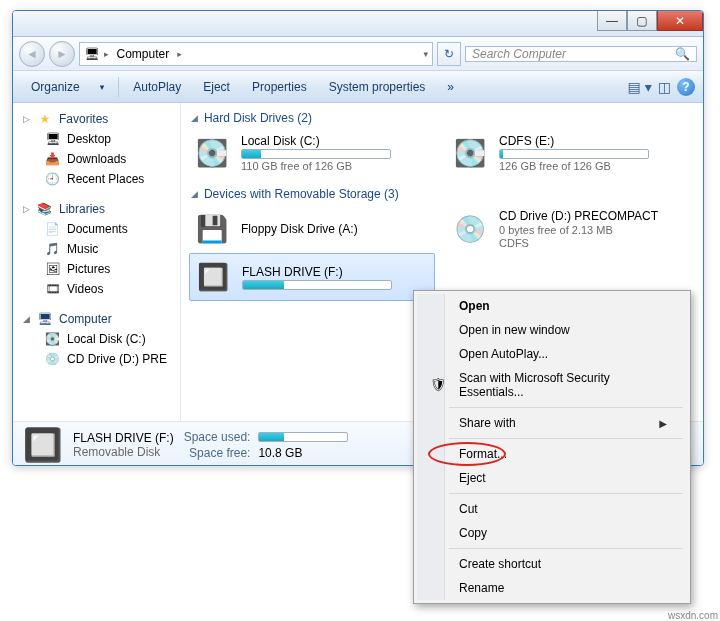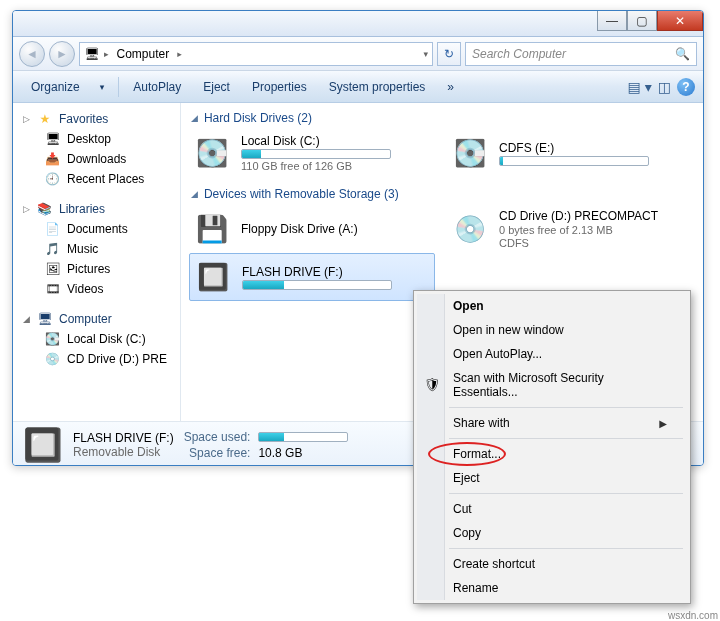--- a/index.html
+++ b/index.html
@@ -8,21 +8,21 @@
 .titlebar { height: 26px; background: linear-gradient(#f4f8fc,#dce7f5); border-bottom: 1px solid #a8c0dd; position: relative; }
 .win-btns { position: absolute; right: 0; top: 0; display: flex; }
 .win-btn { width: 30px; height: 20px; border: 1px solid #8899aa; border-top: none; background: linear-gradient(#f7f7f7,#d8e2ee); display: flex; align-items: center; justify-content: center; color: #333; }
 .win-btn.close { width: 46px; background: linear-gradient(#e87a6b,#c33a22); color: #fff; border-color: #a03020; }
 .navbar { height: 34px; background: linear-gradient(#fafcfe,#e7eef8); display: flex; align-items: center; padding: 4px 6px; gap: 4px; border-bottom: 1px solid #cad7e6; }
 .nav-circle { width: 26px; height: 26px; border-radius: 50%; background: radial-gradient(circle at 35% 30%, #fdfdfd, #c6d4e4); border: 1px solid #9fb4cc; display: flex; align-items: center; justify-content: center; color: #a8b6c7; }
 .addrbar { flex: 1; height: 24px; border: 1px solid #a8c0dd; background: #fff; display: flex; align-items: center; padding: 0 4px; gap: 4px; }
 .addrbar .crumb { padding: 0 4px; }
 .addrbar .tri { color: #666; font-size: 9px; }
 .refresh-box { width: 24px; height: 24px; border: 1px solid #a8c0dd; background: linear-gradient(#fafcfe,#e7eef8); display: flex; align-items: center; justify-content: center; color: #2a5fa3; }
-.searchbar { width: 232px; height: 24px; border: 1px solid #a8c0dd; background: #fff; display: flex; align-items: center; padding: 0 6px; color: #888; font-style: italic; gap: 6px; }
+.searchbar { width: 232px; height: 16px; border: 1px solid #a8c0dd; background: #fff; display: flex; align-items: center; padding: 0 6px; color: #888; font-style: italic; gap: 6px; }
 .toolbar { height: 32px; background: linear-gradient(#f6fafe,#dde9f6,#cfe0f1); border-bottom: 1px solid #b7cde5; display: flex; align-items: center; padding: 0 8px; gap: 2px; color: #1a3e6b; }
 .toolbar .tbtn { padding: 4px 10px; border-radius: 2px; display: flex; align-items: center; gap: 20px; }
 .toolbar .sep { width: 1px; height: 20px; background: #b7cde5; margin: 0 2px; }
 .toolbar .right { margin-left: auto; display: flex; align-items: center; gap: 6px; }
 .body { display: flex; height: 318px; }
 .navpane { width: 168px; border-right: 1px solid #e0e8f0; padding: 6px 0; overflow: hidden; }
 .navgroup { margin-bottom: 10px; }
 .navhdr { display: flex; align-items: center; gap: 6px; padding: 2px 10px; color: #1a3e6b; }
 .navhdr .tri { font-size: 9px; color: #777; width: 8px; }
 .navitem { display: flex; align-items: center; gap: 6px; padding: 2px 10px 2px 32px; color: #000; white-space: nowrap; overflow: hidden; }
@@ -40,21 +40,21 @@
 .tbar .fill { position: absolute; left: 0; top: 0; bottom: 0; background: linear-gradient(#3dd0e8,#1aa8c2); }
 .tfree { color: #6a6a6a; font-size: 11px; }
 .details { height: 46px; border-top: 1px solid #e0e8f0; background: linear-gradient(#f7fbff,#eaf2fb); display: flex; align-items: center; padding: 4px 10px; gap: 10px; }
 .details .bigico { font-size: 32px; color: #6a7a8a; }
 .det-grid { display: grid; grid-template-columns: auto auto; column-gap: 8px; row-gap: 2px; align-items: center; }
 .det-lbl { color: #4a6a8a; text-align: right; }
 .det-bar { width: 90px; height: 10px; border: 1px solid #a0b0c0; border-radius: 2px; background: #fff; position: relative; }
 .det-bar .fill { position: absolute; left: 0; top: 0; bottom: 0; background: linear-gradient(#3dd0e8,#1aa8c2); }
 .ctxmenu { position: absolute; left: 413px; top: 290px; width: 278px; background: #f2f2f2; border: 1px solid #a0a0a0; box-shadow: 2px 3px 8px rgba(0,0,0,.35); padding: 3px; z-index: 50; }
 .ctxmenu .gutter { position: absolute; left: 3px; top: 3px; bottom: 3px; width: 28px; background: #eaecef; border-right: 1px solid #d8dbe0; }
-.ctxitem { position: relative; padding: 5px 20px 5px 36px; color: #000; display: flex; align-items: center; }
+.ctxitem { position: relative; padding: 5px 20px 5px 36px; color: #000; display: flex; align-items: center; margin-left: 6px; }
 .ctxitem .arrow { margin-left: auto; font-size: 10px; color: #333; }
 .ctxsep { position: relative; height: 1px; background: #d4d7dc; margin: 3px 4px 3px 32px; }
 .ctxico { position: absolute; left: 7px; width: 16px; height: 16px; font-size: 13px; text-align: center; }
 .circled { position: absolute; left: 428px; top: 442px; width: 78px; height: 24px; border: 2px solid #d22; border-radius: 50%; z-index: 60; pointer-events: none; }
 .watermark { position: absolute; right: 2px; bottom: 0; font-size: 10px; color: #888; }
 .star { color: #f9c23a; }
 .help { width: 18px; height: 18px; border-radius: 50%; background: radial-gradient(circle at 35% 30%,#7ec0f5,#2a7ad0); color: #fff; font-weight: bold; display: flex; align-items: center; justify-content: center; font-size: 12px; }
 </style>
 </head>
 <body>
@@ -185,20 +185,21 @@
             <div class="tfree">110 GB free of 126 GB</div>
           </div>
         </div>
         <div class="tile">
           <div class="bigico">💽</div>
           <div class="tileinfo">
             <div class="tname">CDFS (E:)</div>
             <div class="tbar">
                 <div class="fill" style="width:2%"></div>
               </div>
+            <div class="tfree">126 GB free of 126 GB</div>
           </div>
         </div>
       </div>
 
       <div class="sechdr">
           <span class="tri">◢</span>
           <span>Devices with Removable Storage (3)</span>
         </div>
       <div class="tilegrid">
         <div class="tile">

